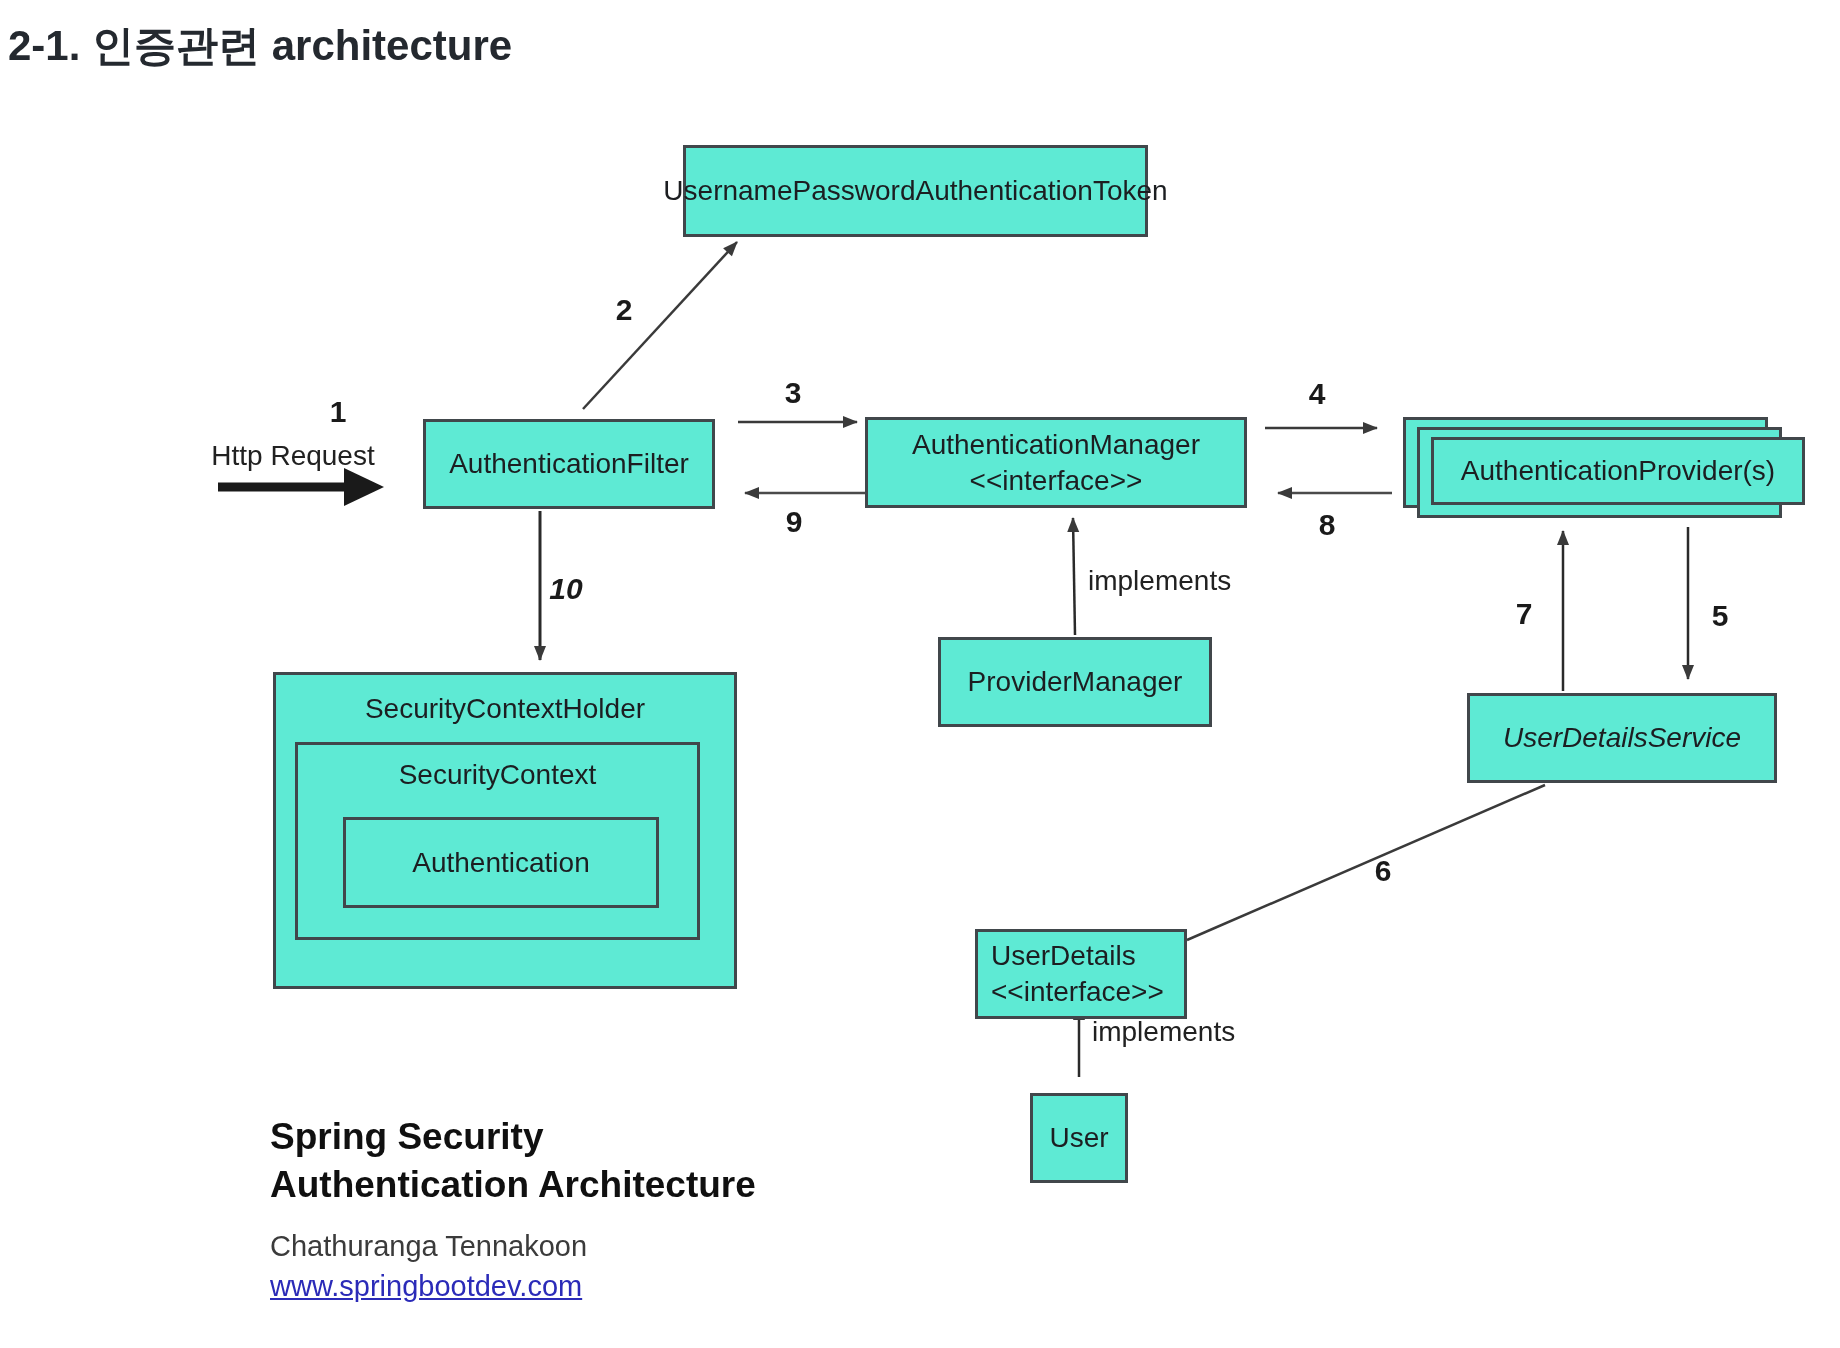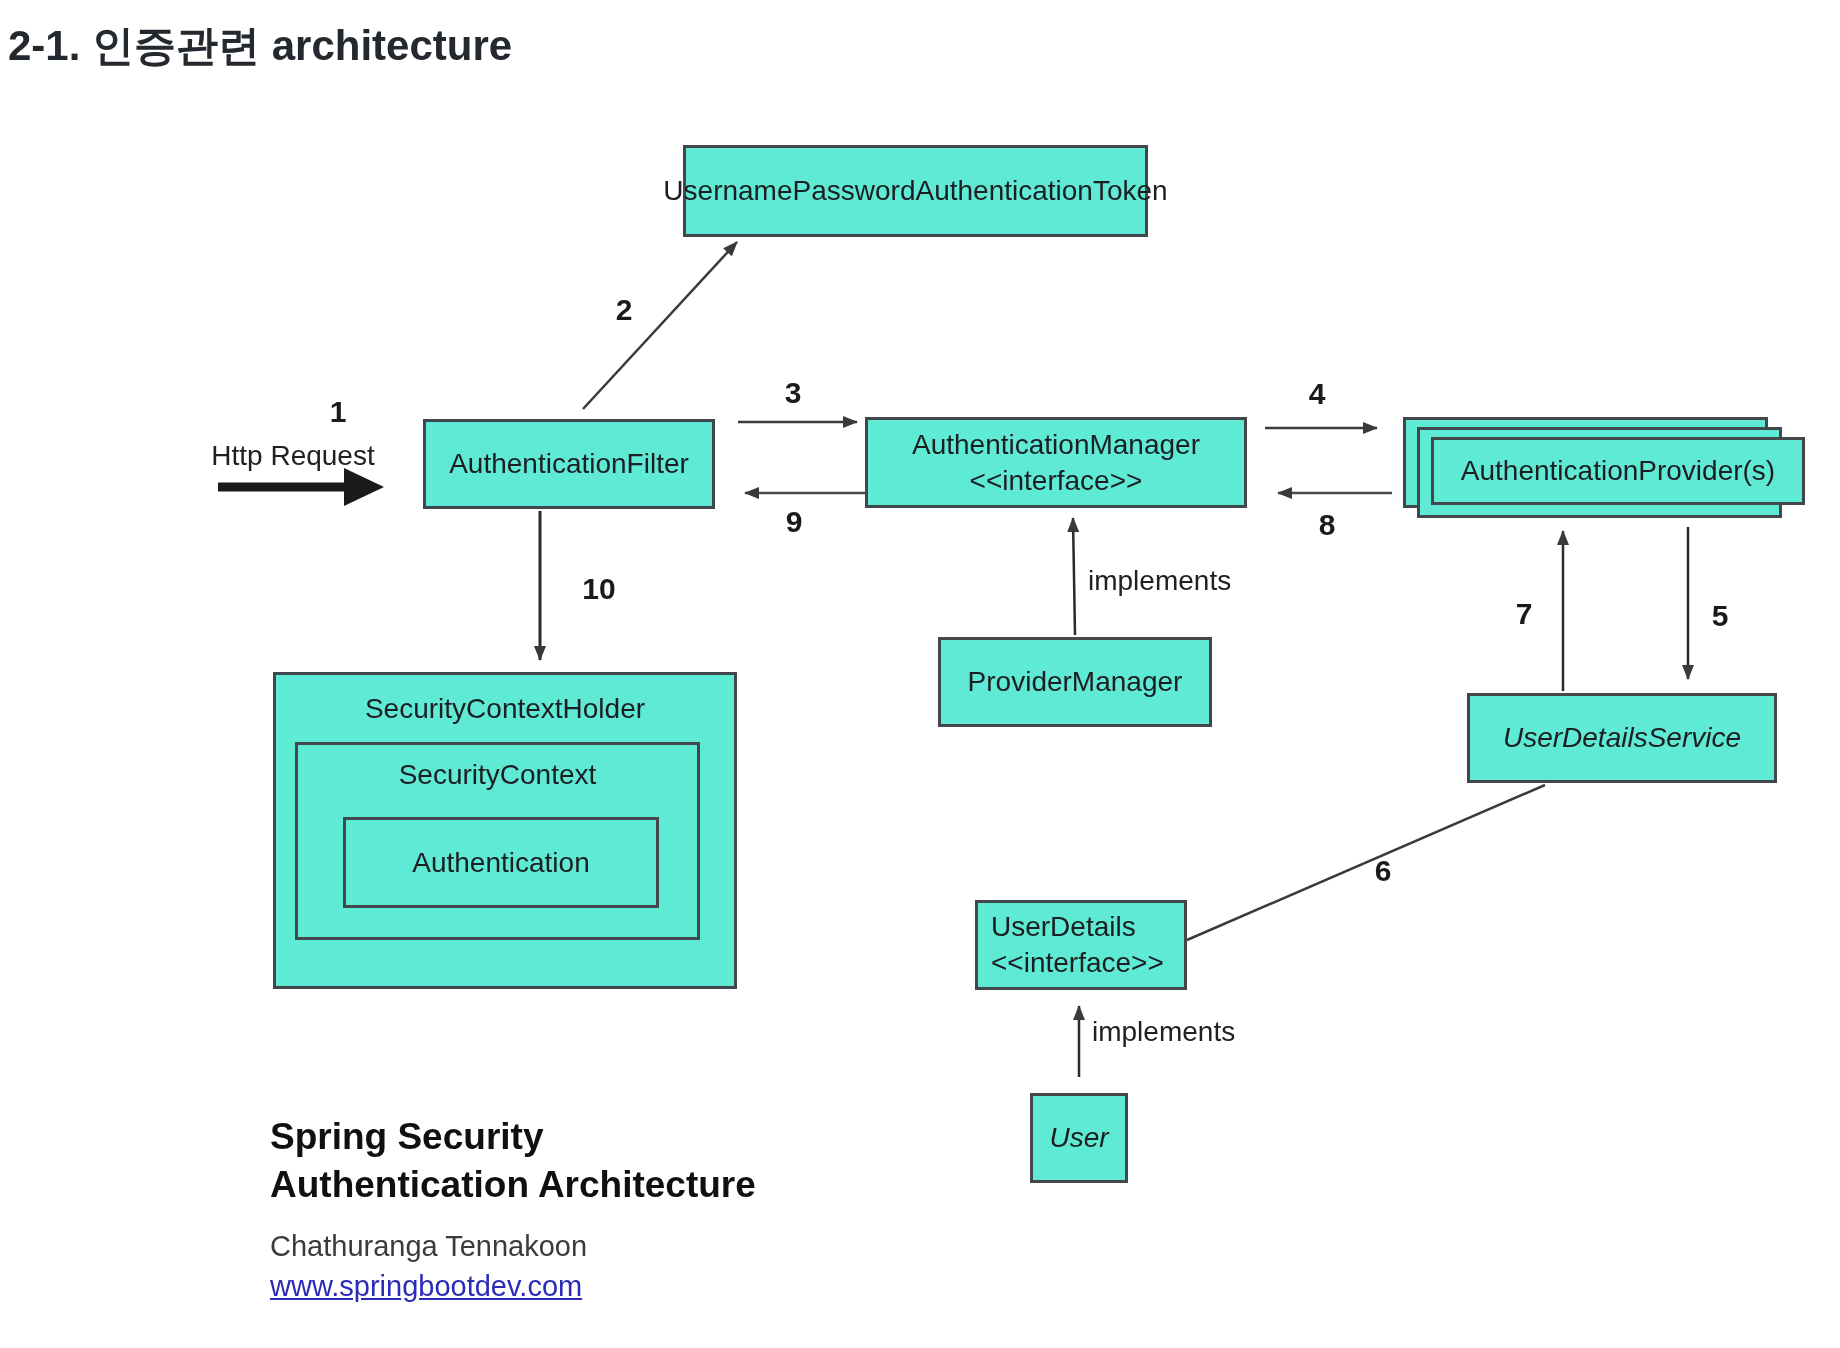--- a/index.html
+++ b/index.html
@@ -29,21 +29,21 @@
     border: 3px solid #41474b;
     display: flex;
     flex-direction: column;
     align-items: center;
     justify-content: center;
     font-size: 28px;
     color: #1c1e21;
     white-space: nowrap;
     line-height: 36px;
   }
-  .box.left-align { align-items: flex-start; padding-left: 13px; }
+  .box.left-align { align-items: flex-start; padding-left: 13px; margin-top: 29px; }
   .box.label-top { justify-content: flex-start; padding-top: 16px; }
   .num {
     position: absolute;
     transform: translate(-50%, -50%);
     font-size: 30px;
     font-weight: 700;
     color: #1a1a1a;
   }
   .anno {
     position: absolute;
@@ -159,34 +159,34 @@
   </div>
   <div class="box" style="left:343px; top:817px; width:316px; height:91px;">
     <span>Authentication</span>
   </div>
 
   <div class="box left-align" style="left:975px; top:900px; width:212px; height:90px;">
     <span>UserDetails</span>
     <span>&lt;&lt;interface&gt;&gt;</span>
   </div>
 
-  <div class="box" style="left:1030px; top:1093px; width:98px; height:90px;font-style:italic;">
+  <div class="box" style="left:1030px; top:1093px; width:98px; height:90px;">
     <span>User</span>
   </div>
 
   <div class="num" style="left:338px; top:412px;">1</div>
   <div class="num" style="left:624px; top:310px;">2</div>
   <div class="num" style="left:793px; top:393px;">3</div>
   <div class="num" style="left:1317px; top:394px;">4</div>
   <div class="num" style="left:1720px; top:616px;">5</div>
   <div class="num" style="left:1383px; top:871px;">6</div>
   <div class="num" style="left:1524px; top:614px;">7</div>
   <div class="num" style="left:1327px; top:525px;">8</div>
   <div class="num" style="left:794px; top:522px;">9</div>
-  <div class="num" style="left:599px; top:589px;">10</div>
+  <div class="num" style="left:566px; top:589px;font-style:italic;">10</div>
 
   <div class="anno centered" style="left:293px; top:456px;">Http Request</div>
   <div class="anno" style="left:1088px; top:581px;">implements</div>
   <div class="anno" style="left:1092px; top:1032px;">implements</div>
 
   <div class="credits-heading">
     <div>Spring Security</div>
     <div>Authentication Architecture</div>
   </div>
   <div class="credits-author">Chathuranga Tennakoon</div>

